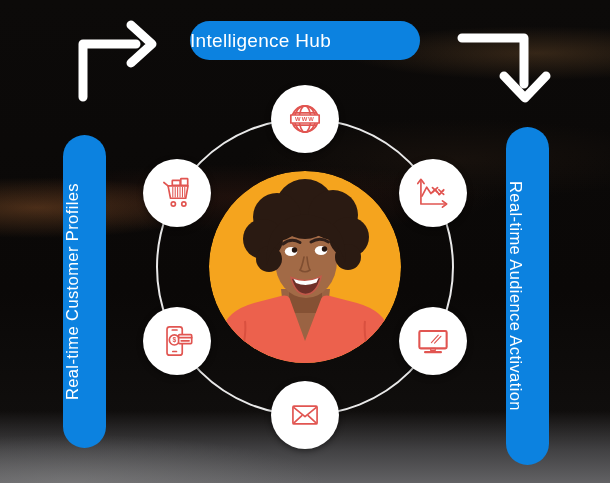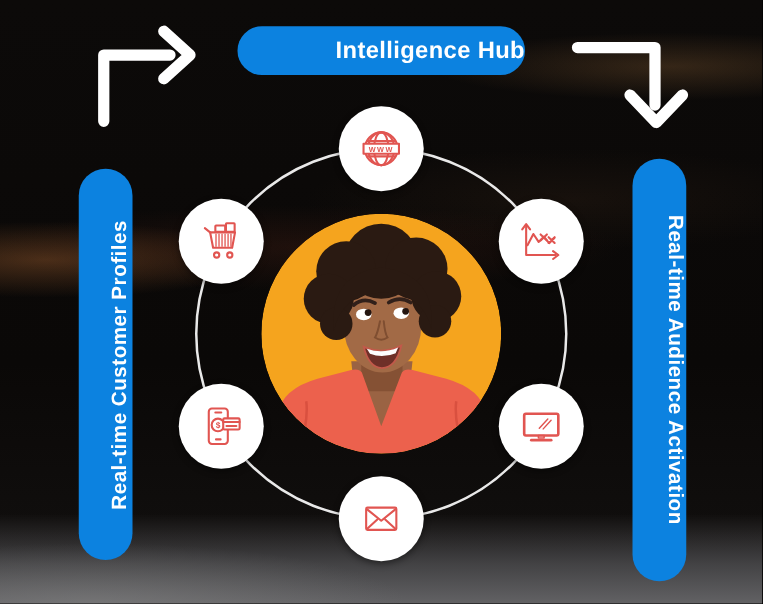--- a/index.html
+++ b/index.html
@@ -15,23 +15,22 @@
   }
   .floor{
     position:absolute;left:0;right:0;bottom:0;height:72px;
     background:
       radial-gradient(55% 90% at 12% 100%, rgba(140,140,140,0.45), rgba(0,0,0,0) 75%),
       linear-gradient(180deg, rgba(50,48,46,0) 0%, rgba(85,85,88,0.72) 55%, rgba(112,112,115,0.85) 100%);
   }
   .overlay{position:absolute;left:0;top:0;width:610px;height:483px;}
   .pill{
     position:absolute;background:#0C82E0;color:#fff;
-    display:flex;align-items:center;justify-content:flex-end;
+    display:flex;align-items:center;justify-content:flex-start;
     border-radius:24px;
-    font-weight:bold;
   }
   .pill-top{left:190px;top:21px;width:230px;height:39px;font-size:19px;letter-spacing:.3px;}
   .pill-left{left:63px;top:135px;width:43px;height:313px;}
   .pill-right{left:506px;top:127px;width:43px;height:338px;}
   .vtext{writing-mode:vertical-rl;font-size:16.5px;letter-spacing:.4px;white-space:nowrap;}
   .vtext.up{transform:rotate(180deg);}
   .photo{
     position:absolute;left:209px;top:171px;width:192px;height:192px;
     border-radius:50%;overflow:hidden;
   }

